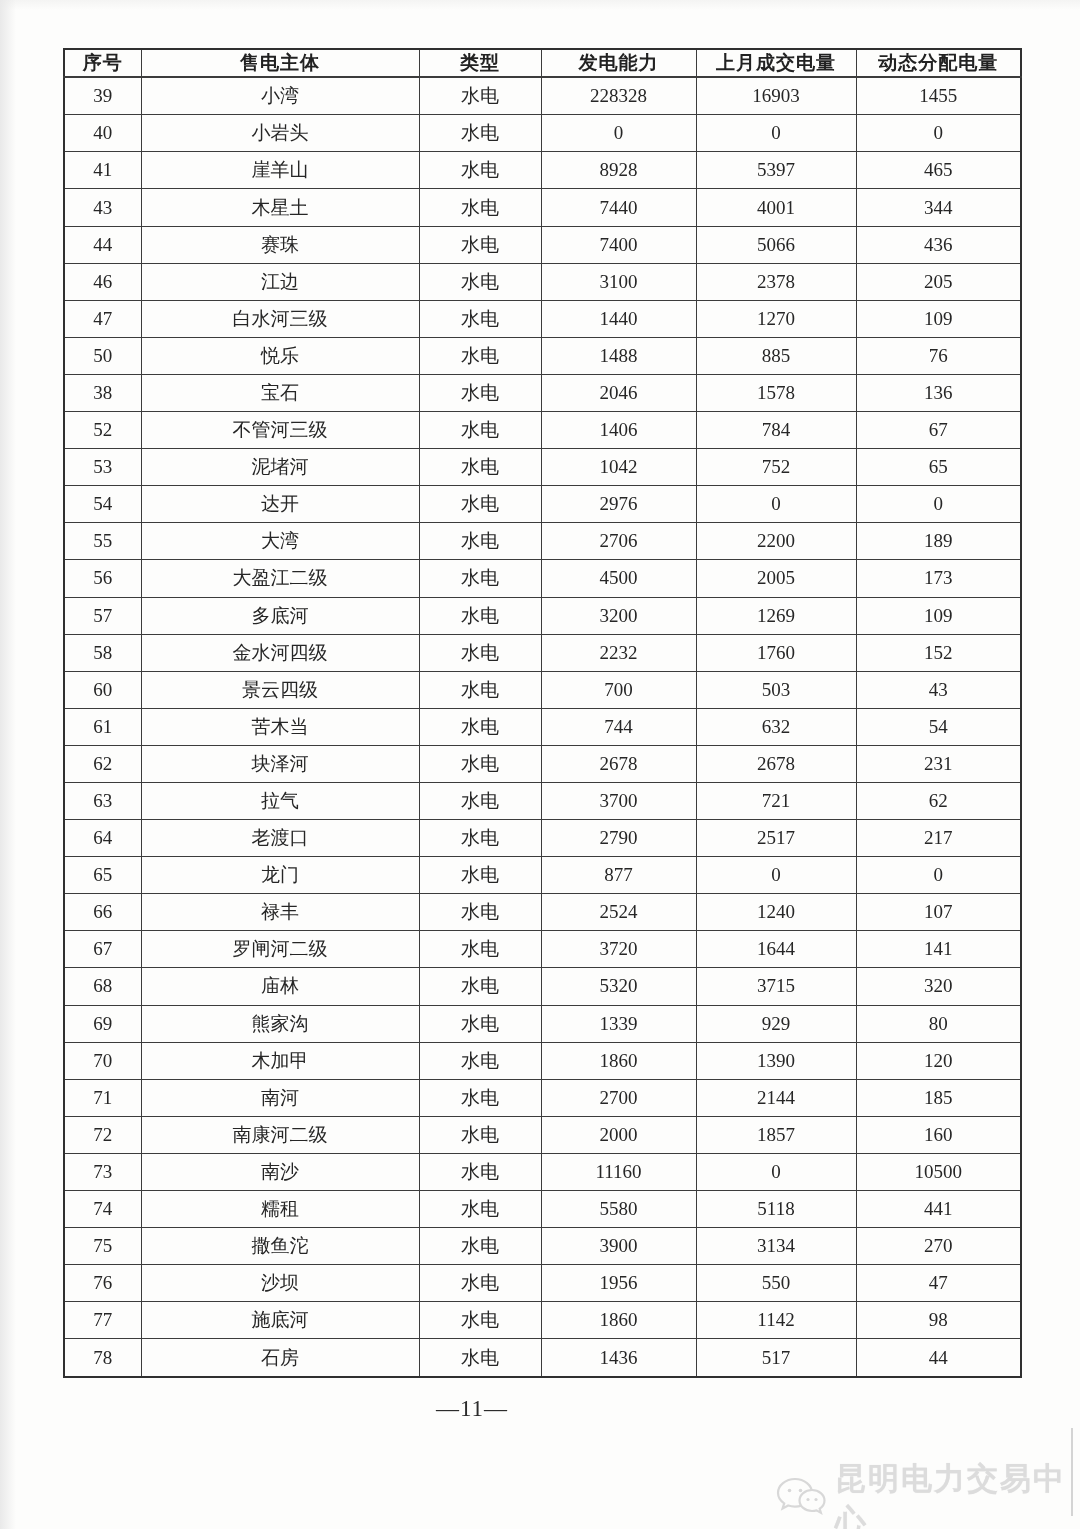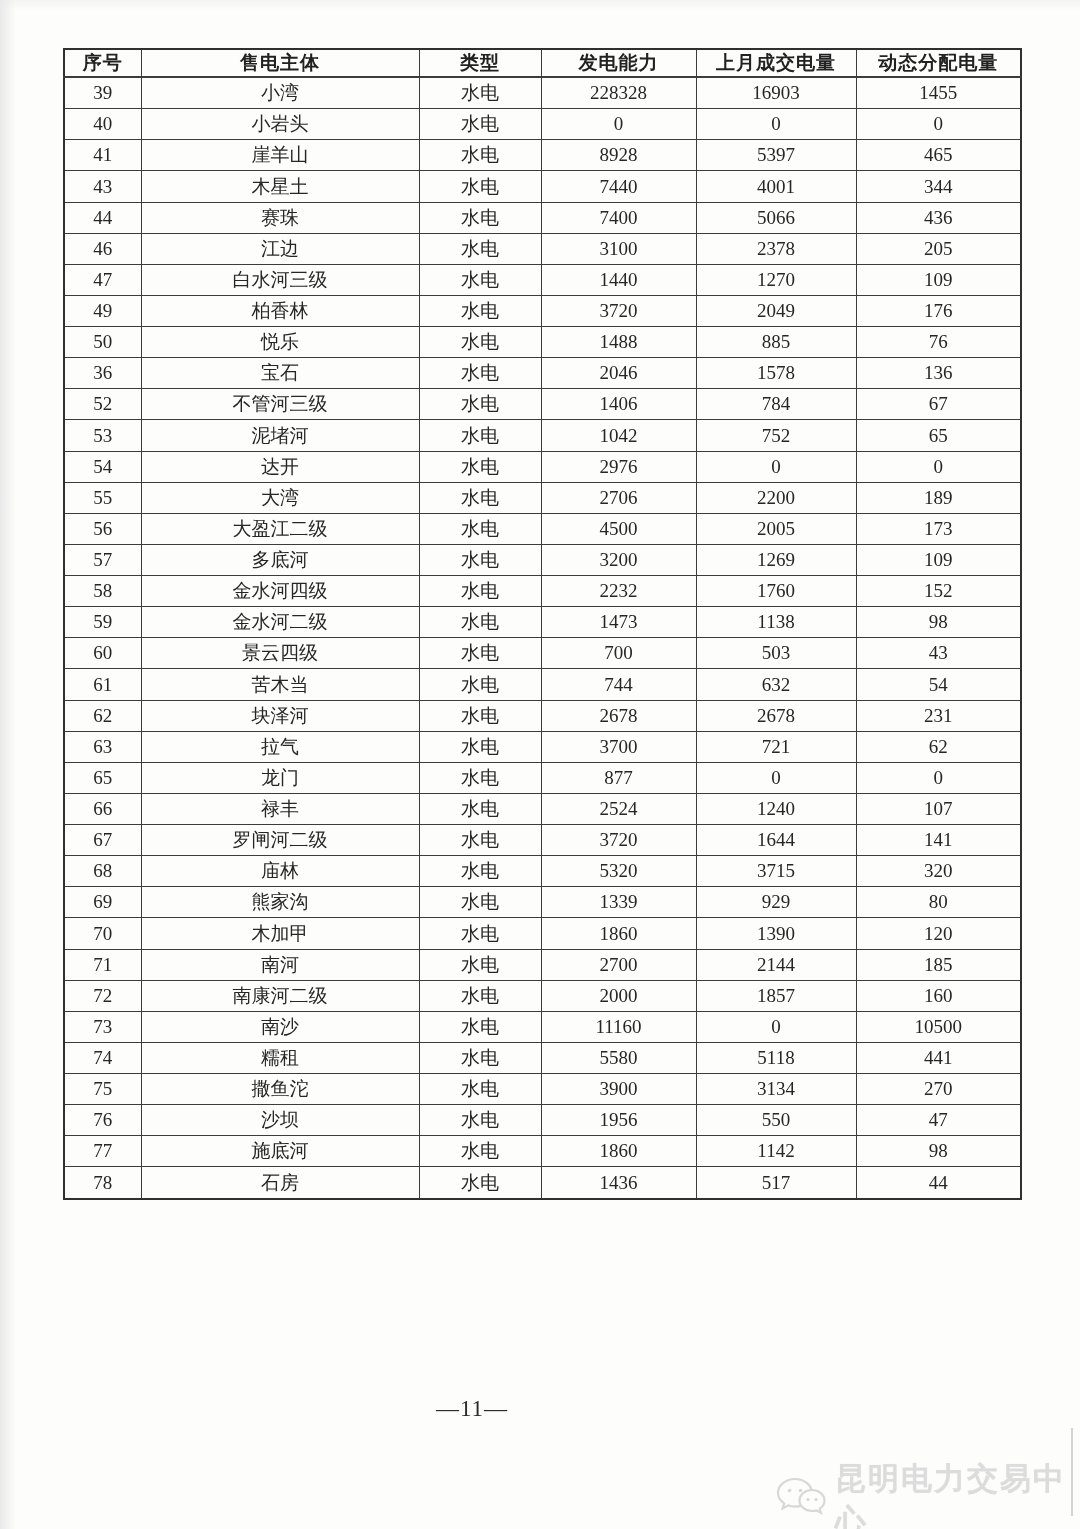--- a/index.html
+++ b/index.html
@@ -13,21 +13,21 @@
       #fdfdfc;
     overflow: hidden;
     font-family: "Liberation Serif", "DejaVu Serif", serif;
     color: #222;
   }
   table.alloc {
     position: absolute;
     left: 63px;
     top: 48px;
     width: 957px;
-    height: 1152px;
+    height: 1330px;
     border-collapse: collapse;
     table-layout: fixed;
   }
   table.alloc th, table.alloc td {
     border: 1.5px solid #3c3c3c;
     text-align: center;
     vertical-align: middle;
     font-size: 19px;
     padding: 0;
     white-space: nowrap;
@@ -152,37 +152,29 @@
         </tr>
         <tr>
           <td>47</td>
           <td>白水河三级</td>
           <td>水电</td>
           <td>1440</td>
           <td>1270</td>
           <td>109</td>
         </tr>
         <tr>
-          <td>49</td>
-          <td>柏香林</td>
-          <td>水电</td>
-          <td>3720</td>
-          <td>2049</td>
-          <td>176</td>
-        </tr>
-        <tr>
           <td>50</td>
           <td>悦乐</td>
           <td>水电</td>
           <td>1488</td>
           <td>885</td>
           <td>76</td>
         </tr>
         <tr>
-          <td>36</td>
+          <td>38</td>
           <td>宝石</td>
           <td>水电</td>
           <td>2046</td>
           <td>1578</td>
           <td>136</td>
         </tr>
         <tr>
           <td>52</td>
           <td>不管河三级</td>
           <td>水电</td>
@@ -232,28 +224,20 @@
         </tr>
         <tr>
           <td>58</td>
           <td>金水河四级</td>
           <td>水电</td>
           <td>2232</td>
           <td>1760</td>
           <td>152</td>
         </tr>
         <tr>
-          <td>59</td>
-          <td>金水河二级</td>
-          <td>水电</td>
-          <td>1473</td>
-          <td>1138</td>
-          <td>98</td>
-        </tr>
-        <tr>
           <td>60</td>
           <td>景云四级</td>
           <td>水电</td>
           <td>700</td>
           <td>503</td>
           <td>43</td>
         </tr>
         <tr>
           <td>61</td>
           <td>苦木当</td>
@@ -270,20 +254,28 @@
           <td>2678</td>
           <td>231</td>
         </tr>
         <tr>
           <td>63</td>
           <td>拉气</td>
           <td>水电</td>
           <td>3700</td>
           <td>721</td>
           <td>62</td>
+        </tr>
+        <tr>
+          <td>64</td>
+          <td>老渡口</td>
+          <td>水电</td>
+          <td>2790</td>
+          <td>2517</td>
+          <td>217</td>
         </tr>
         <tr>
           <td>65</td>
           <td>龙门</td>
           <td>水电</td>
           <td>877</td>
           <td>0</td>
           <td>0</td>
         </tr>
         <tr>

